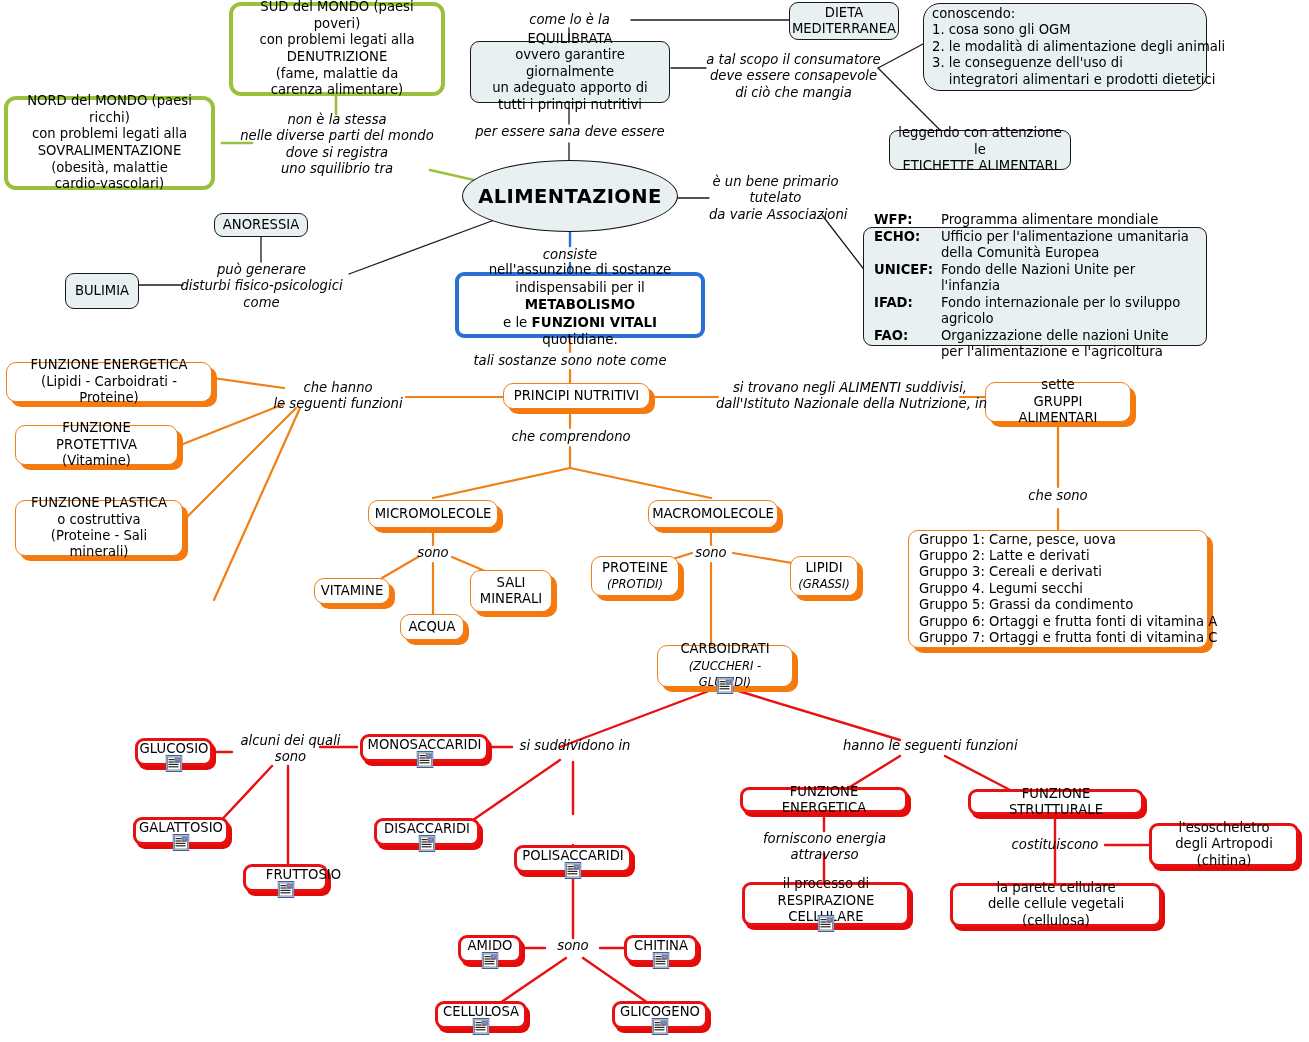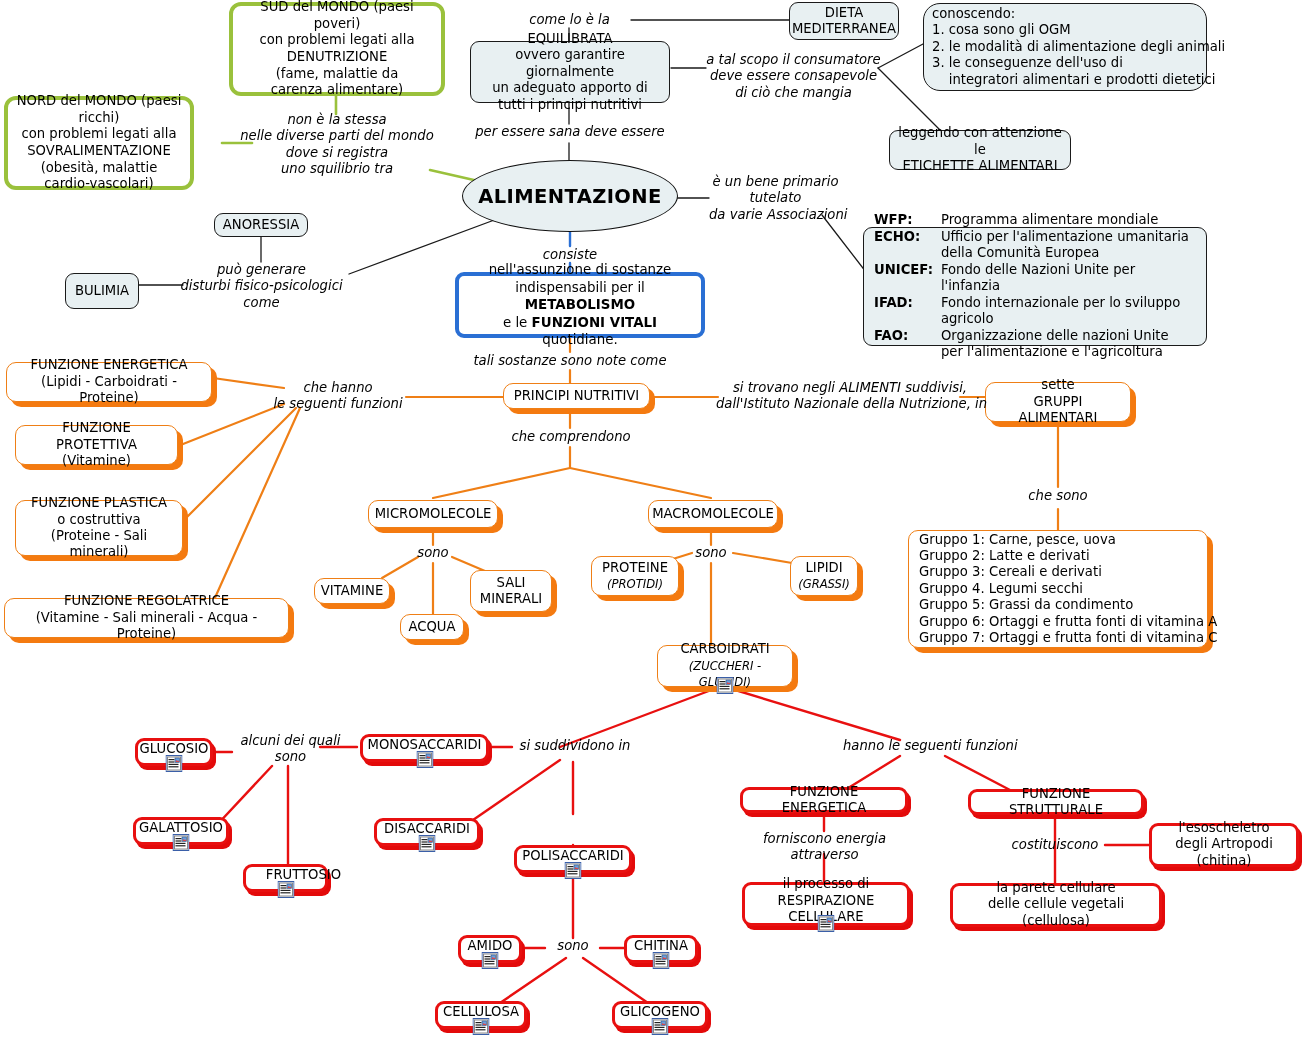--- a/index.html
+++ b/index.html
@@ -150,21 +150,21 @@
   </svg>
 
   <div class="node n-green" style="left:229px;top:2px;width:216px;height:94px;">
     <span>SUD del MONDO (paesi poveri)</span>
     <span>con problemi legati alla</span>
     <span>DENUTRIZIONE</span>
     <span>(fame, malattie da</span>
     <span>carenza alimentare)</span>
   </div>
 
-  <div class="node n-green" style="left:4px;top:96px;width:190px;height:94px;">
+  <div class="node n-green" style="left:4px;top:96px;width:211px;height:94px;">
     <span>NORD del MONDO (paesi ricchi)</span>
     <span>con problemi legati alla</span>
     <span>SOVRALIMENTAZIONE</span>
     <span>(obesità, malattie</span>
     <span>cardio-vascolari)</span>
   </div>
 
   <div class="node n-blue" style="left:470px;top:41px;width:200px;height:62px;">
     <span>EQUILIBRATA</span>
     <span>ovvero garantire giornalmente</span>
@@ -240,24 +240,20 @@
     <span>FUNZIONE PROTETTIVA</span>
     <span>(Vitamine)</span>
   </div>
 
   <div class="node n-orange" style="left:15px;top:500px;width:168px;height:56px;">
     <span>FUNZIONE PLASTICA</span>
     <span>o costruttiva</span>
     <span>(Proteine - Sali minerali)</span>
   </div>
 
-  <div class="node n-orange" style="left:4px;top:598px;width:285px;height:40px;">
-    <span>FUNZIONE REGOLATRICE</span>
-    <span>(Vitamine - Sali minerali - Acqua - Proteine)</span>
-  </div>
 
   <div class="node n-orange" style="left:985px;top:382px;width:146px;height:40px;">
     <span>sette</span>
     <span>GRUPPI ALIMENTARI</span>
   </div>
 
   <div class="node n-orange leftalign" style="left:908px;top:530px;width:300px;height:118px;padding:5px 10px;">
     <span class="row">Gruppo 1: Carne, pesce, uova</span>
     <span class="row">Gruppo 2: Latte e derivati</span>
     <span class="row">Gruppo 3: Cereali e derivati</span>

